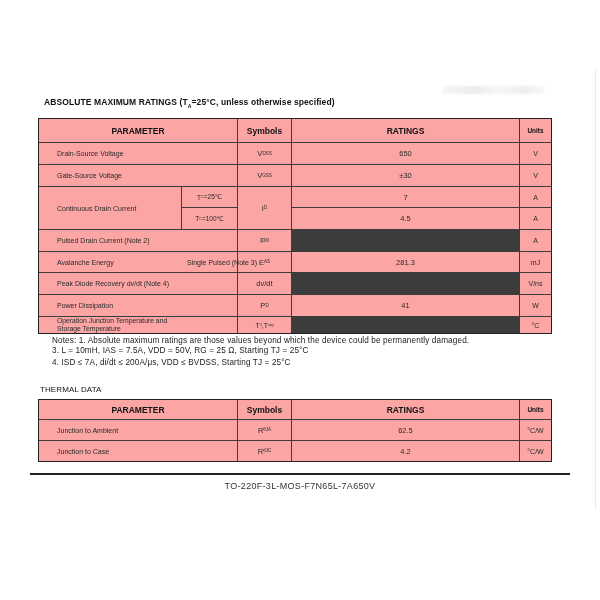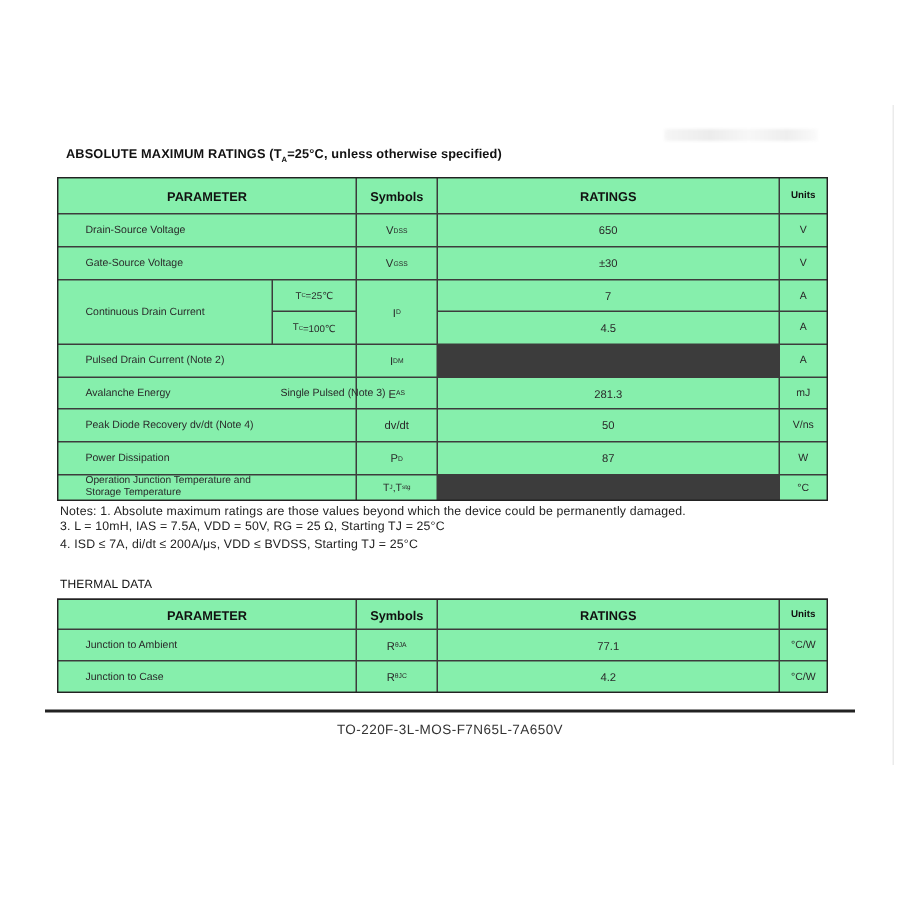--- a/index.html
+++ b/index.html
@@ -15,35 +15,35 @@
   }
   .section-title{
     left:40px;top:385px;font-size:8px;font-weight:normal;color:#111;
     letter-spacing:0.1px;white-space:nowrap;
   }
   .grid{
     position:absolute;display:grid;gap:1px;background:#3c3c3c;
     border:1.5px solid #222;
   }
   .cell{
-    background:#86efac;display:flex;align-items:center;justify-content:center;
+    background:#fca5a5;display:flex;align-items:center;justify-content:center;
     color:#2a2a2a;font-size:7.5px;white-space:nowrap;overflow:visible;
   }
   .cell.head{font-weight:bold;font-size:8.5px;color:#111;}
   .cell.units-head{font-size:6.5px;}
   .cell.param{justify-content:flex-start;padding-left:18px;font-size:7px;}
   .cell.param2{position:relative;}
   .cell.param2 .seg2{position:absolute;left:148px;}
   .cell.two-line{flex-direction:column;align-items:flex-start;justify-content:center;
     font-size:6.8px;line-height:7.6px;}
   .cell.cond{font-size:6.5px;}
   .cell.unit{font-size:7px;}
   sub{font-size:0.6em;line-height:0;}
   .notes{
-    left:40px;top:336px;width:530px;font-size:8.2px;line-height:9.7px;
+    left:52px;top:336px;width:530px;font-size:8.2px;line-height:9.7px;
     color:#222;letter-spacing:0.12px;
   }
   .notes .note-line{white-space:nowrap;}
   .notes .note-line.last{margin-top:3px;}
   .footer-rule{left:30px;top:473px;width:540px;height:2px;background:#222;}
   .footer-text{
     left:0;right:0;top:481px;text-align:center;font-size:9px;color:#333;
     letter-spacing:0.3px;
   }
   .scan-artifact{
@@ -119,29 +119,28 @@
       <span>E</span>
       <sub>AS</sub>
     </div>
   <div class="cell" style="grid-area:7/4/8/5">281.3</div>
   <div class="cell unit" style="grid-area:7/5/8/6">mJ</div>
 
   <div class="cell param" style="grid-area:8/1/9/3">Peak Diode Recovery dv/dt (Note 4)</div>
   <div class="cell" style="grid-area:8/3/9/4">
       <span>dv/dt</span>
     </div>
-  <div class="cell" style="grid-area:8/4/9/5">50</div>
   <div class="cell unit" style="grid-area:8/5/9/6">V/ns</div>
 
   <div class="cell param" style="grid-area:9/1/10/3">Power Dissipation</div>
   <div class="cell" style="grid-area:9/3/10/4">
       <span>P</span>
       <sub>D</sub>
     </div>
-  <div class="cell" style="grid-area:9/4/10/5">87</div>
+  <div class="cell" style="grid-area:9/4/10/5">41</div>
   <div class="cell unit" style="grid-area:9/5/10/6">W</div>
 
   <div class="cell param two-line" style="grid-area:10/1/11/3;padding-left:18px;">
     <span>Operation Junction Temperature and</span>
     <span>Storage Temperature</span>
   </div>
   <div class="cell" style="grid-area:10/3/11/4;font-size:7px;">
       <span>T</span>
       <sub>J</sub>
       <span>,</span>
@@ -163,21 +162,21 @@
   <div class="cell head" style="grid-area:1/1/2/2">PARAMETER</div>
   <div class="cell head" style="grid-area:1/2/2/3">Symbols</div>
   <div class="cell head" style="grid-area:1/3/2/4">RATINGS</div>
   <div class="cell head units-head" style="grid-area:1/4/2/5">Units</div>
 
   <div class="cell param" style="grid-area:2/1/3/2">Junction to Ambient</div>
   <div class="cell" style="grid-area:2/2/3/3">
       <span>R</span>
       <sub>θJA</sub>
     </div>
-  <div class="cell" style="grid-area:2/3/3/4">77.1</div>
+  <div class="cell" style="grid-area:2/3/3/4">62.5</div>
   <div class="cell unit" style="grid-area:2/4/3/5">°C/W</div>
 
   <div class="cell param" style="grid-area:3/1/4/2">Junction to Case</div>
   <div class="cell" style="grid-area:3/2/4/3">
       <span>R</span>
       <sub>θJC</sub>
     </div>
   <div class="cell" style="grid-area:3/3/4/4">4.2</div>
   <div class="cell unit" style="grid-area:3/4/4/5">°C/W</div>
 </div>

